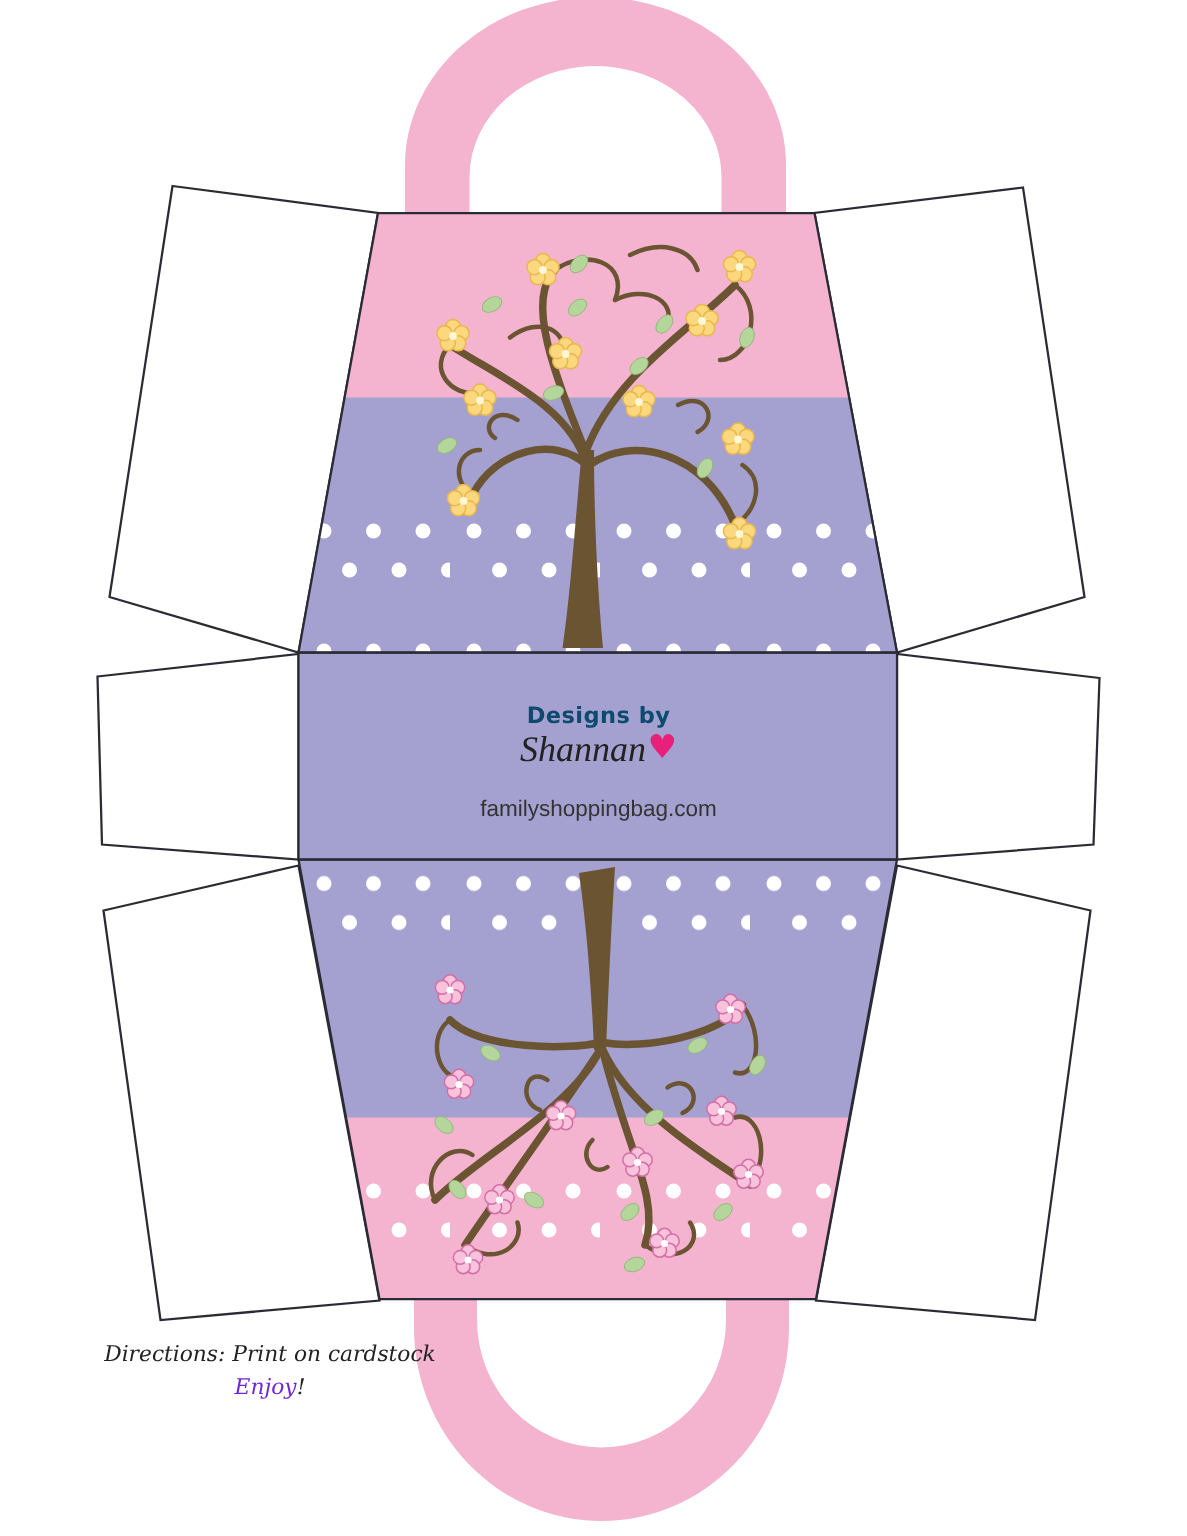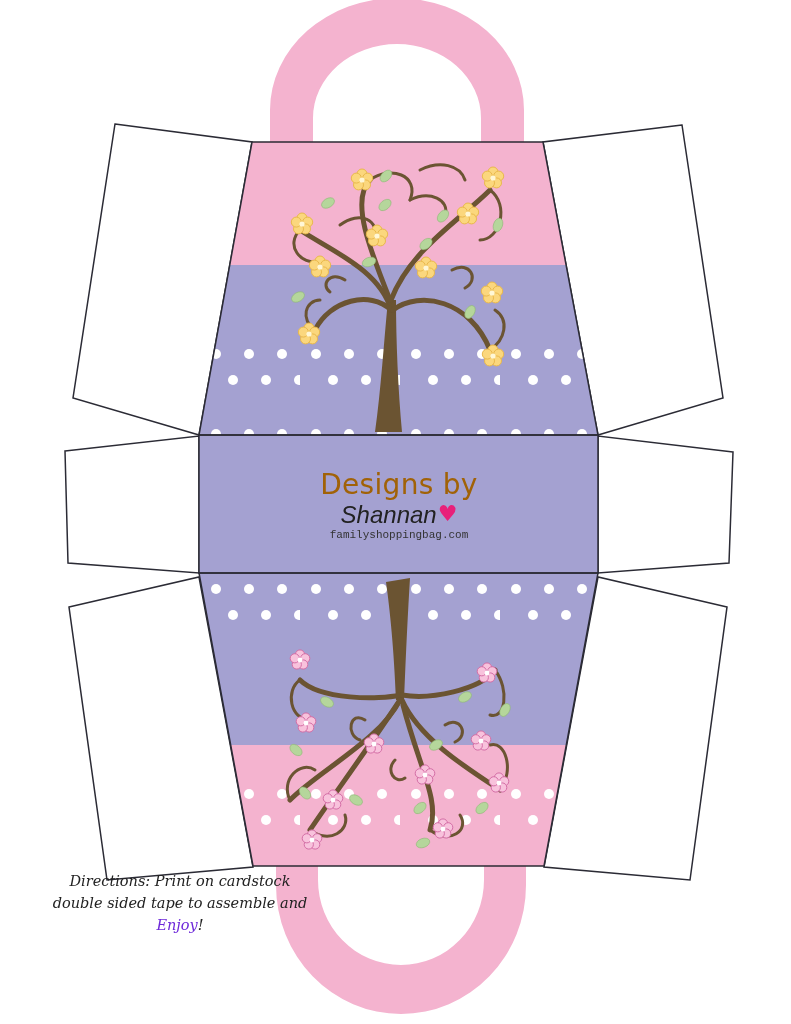--- a/index.html
+++ b/index.html
@@ -1,23 +1,23 @@
 <!DOCTYPE html>
 <html><head>
 <meta charset="utf-8">
 <style>
   html, body { margin: 0; padding: 0; background: #ffffff; }
   body { width: 791px; height: 1024px; position: relative; overflow: hidden; font-family: "DejaVu Sans", sans-serif; }
   #template-svg { position: absolute; left: 0; top: 0; }
   .brand { position: absolute; left: 299px; top: 468px; width: 200px; text-align: center; }
-  .brand-title { font-family: "DejaVu Sans", sans-serif; font-weight: normal; font-size: 28px; color: #a16207; letter-spacing: 0.3px; }
-  .brand-name { font-family: Liberation Sans, sans-serif; font-style: italic; font-size: 24px; color: #222; margin-top: 0px; display: inline-block; }
+  .brand-title { font-family: "DejaVu Sans", sans-serif; font-weight: bold; font-size: 15px; color: #0c4a6e; letter-spacing: 0.3px; }
+  .brand-name { font-family: Liberation Serif, serif; font-style: italic; font-size: 24px; color: #222; margin-top: 0px; display: inline-block; }
   .brand-heart { color: #e8207a; font-size: 22px; vertical-align: 2px; margin-left: 1px; }
-  .brand-url { font-family: Liberation Mono, monospace; font-size: 11px; color: #333; margin-top: 0px; }
-  .directions { position: absolute; left: 30px; top: 870px; width: 300px; text-align: center; font-family: "DejaVu Serif", serif; font-style: italic; font-size: 14.5px; line-height: 22px; color: #222; }
+  .brand-url { font-family: Liberation Sans, sans-serif; font-size: 15px; color: #333; margin-top: 17px; }
+  .directions { position: absolute; left: 30px; top: 892px; width: 300px; text-align: center; font-family: "DejaVu Serif", serif; font-style: italic; font-size: 14.5px; line-height: 22px; color: #222; }
   .directions .enjoy { color: #6d28d9; }
 </style>
 </head>
 <body>
 
 <svg id="template-svg" width="791" height="1024" viewBox="0 0 791 1024">
   <defs>
     <clipPath id="topPanelClip">
         <polygon points="252,142 543,142 598,435 199,435"></polygon>
       </clipPath>
@@ -178,15 +178,14 @@
 <div class="brand">
   <div class="brand-title">Designs by</div>
   <div>
     <span class="brand-name">Shannan</span><span class="brand-heart">♥</span>
   </div>
   <div class="brand-url">familyshoppingbag.com</div>
 </div>
 
 <div class="directions">
   <div>Directions: Print on cardstock</div>
-  <div>double sided tape to assemble and</div>
   <div><span class="enjoy">Enjoy</span><span>!</span></div>
 </div>
 
 </body></html>

